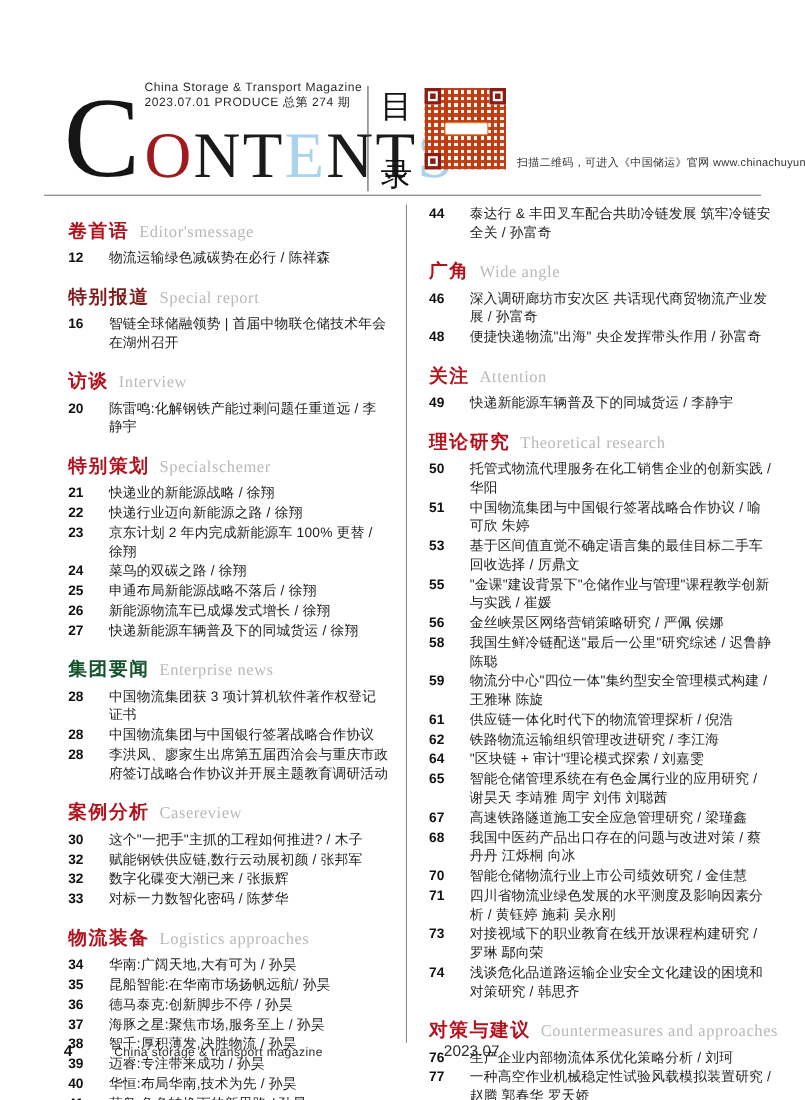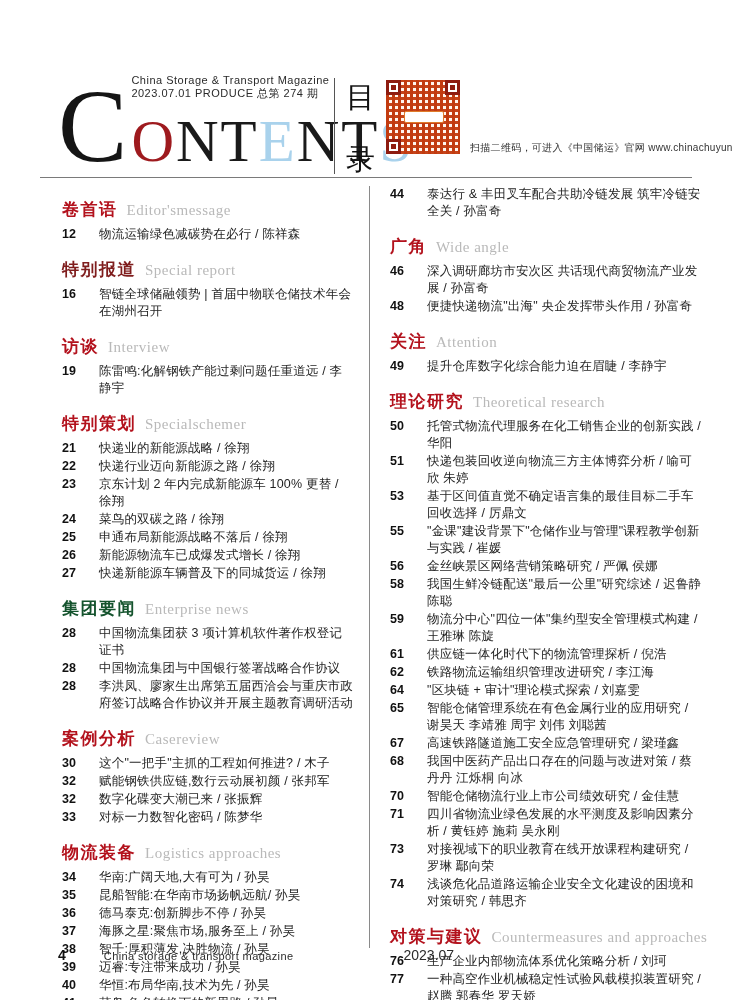--- a/index.html
+++ b/index.html
@@ -100,21 +100,21 @@
       <section>
         <div class="sec-head"><span class="cn" style="color: #7f1d1d;">特别报道</span><span class="en">Special report</span></div>
         <div class="entry">
           <span class="num">16</span>
           <span class="txt">智链全球储融领势 | 首届中物联仓储技术年会在湖州召开</span>
         </div>
       </section>
       <section>
         <div class="sec-head"><span class="cn" style="color: rgb(179, 18, 29);">访谈</span><span class="en">Interview</span></div>
         <div class="entry">
-          <span class="num">19</span>
+          <span class="num">20</span>
           <span class="txt">陈雷鸣:化解钢铁产能过剩问题任重道远 / 李静宇</span>
         </div>
       </section>
       <section>
         <div class="sec-head"><span class="cn" style="color: rgb(179, 18, 29);">特别策划</span><span class="en">Specialschemer</span></div>
         <div class="entry">
           <span class="num">21</span>
           <span class="txt">快递业的新能源战略 / 徐翔</span>
         </div>
         <div class="entry">
@@ -228,32 +228,32 @@
         </div>
         <div class="entry">
           <span class="num">48</span>
           <span class="txt">便捷快递物流"出海" 央企发挥带头作用 / 孙富奇</span>
         </div>
       </section>
       <section>
         <div class="sec-head"><span class="cn" style="color: rgb(179, 18, 29);">关注</span><span class="en">Attention</span></div>
         <div class="entry">
           <span class="num">49</span>
-          <span class="txt">提升仓库数字化综合能力迫在眉睫 / 李静宇</span>
+          <span class="txt">快递新能源车辆普及下的同城货运 / 李静宇</span>
         </div>
       </section>
       <section>
         <div class="sec-head"><span class="cn" style="color: rgb(179, 18, 29);">理论研究</span><span class="en">Theoretical research</span></div>
         <div class="entry">
           <span class="num">50</span>
           <span class="txt">托管式物流代理服务在化工销售企业的创新实践 / 华阳</span>
         </div>
         <div class="entry">
           <span class="num">51</span>
-          <span class="txt">快递包装回收逆向物流三方主体博弈分析 / 喻可欣 朱婷</span>
+          <span class="txt">中国物流集团与中国银行签署战略合作协议 / 喻可欣 朱婷</span>
         </div>
         <div class="entry">
           <span class="num">53</span>
           <span class="txt">基于区间值直觉不确定语言集的最佳目标二手车回收选择 / 厉鼎文</span>
         </div>
         <div class="entry">
           <span class="num">55</span>
           <span class="txt">"金课"建设背景下"仓储作业与管理"课程教学创新与实践 / 崔媛</span>
         </div>
         <div class="entry">

